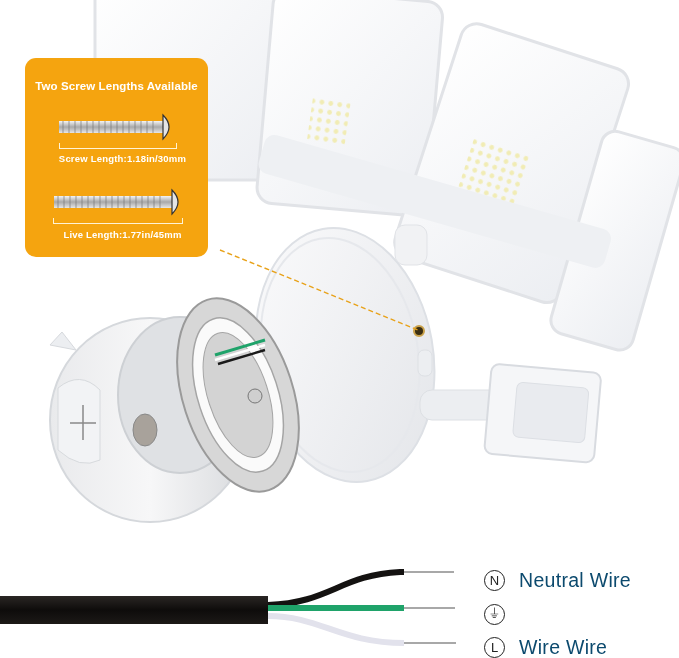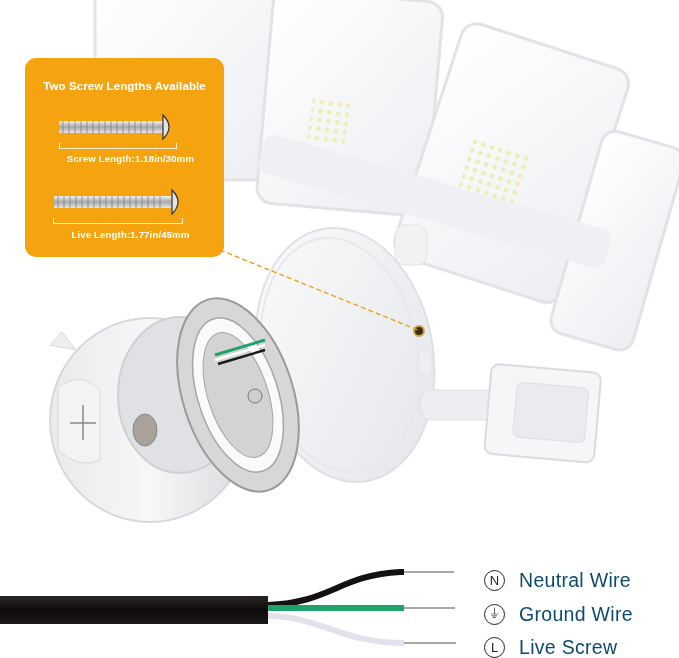--- a/index.html
+++ b/index.html
@@ -1,21 +1,21 @@
 <!DOCTYPE html>
 <html><head>
 <meta charset="utf-8">
 <style>
   html, body { margin: 0; padding: 0; background: #ffffff; }
   body { width: 679px; height: 658px; position: relative; overflow: hidden; font-family: "Liberation Sans", sans-serif; }
   .stage { position: absolute; inset: 0; }
   svg.scene { position: absolute; left: 0; top: 0; }
 
   .callout {
-    position: absolute; left: 25px; top: 58px; width: 199px; height: 199px;
+    position: absolute; left: 25px; top: 58px; width: 183px; height: 199px;
     background: #f5a40f; border-radius: 11px;
     color: #ffffff; box-sizing: border-box;
   }
   .callout-title {
     position: absolute; left: 0; right: 0; top: 22px; text-align: center;
     font-weight: bold; font-size: 11.5px; letter-spacing: 0.1px;
   }
   .screw { position: absolute; }
   .screw-label {
     position: absolute; left: 12px; right: 0; text-align: center;
@@ -180,21 +180,20 @@
     <div class="screw-label" style="top:171px;">Live Length:1.77in/45mm</div>
   </div>
 
   <div class="legend">
     <div class="legend-row">
       <span class="legend-symbol">N</span>
       <span class="legend-label">Neutral Wire</span>
     </div>
     <div class="legend-row">
       <span class="legend-symbol">⏚</span>
-      <span class="legend-label">Ground Wire</span>
     </div>
     <div class="legend-row">
       <span class="legend-symbol">L</span>
-      <span class="legend-label">Live Screw</span>
+      <span class="legend-label">Wire Wire</span>
     </div>
   </div>
 
 </div>
 
 </body></html>

